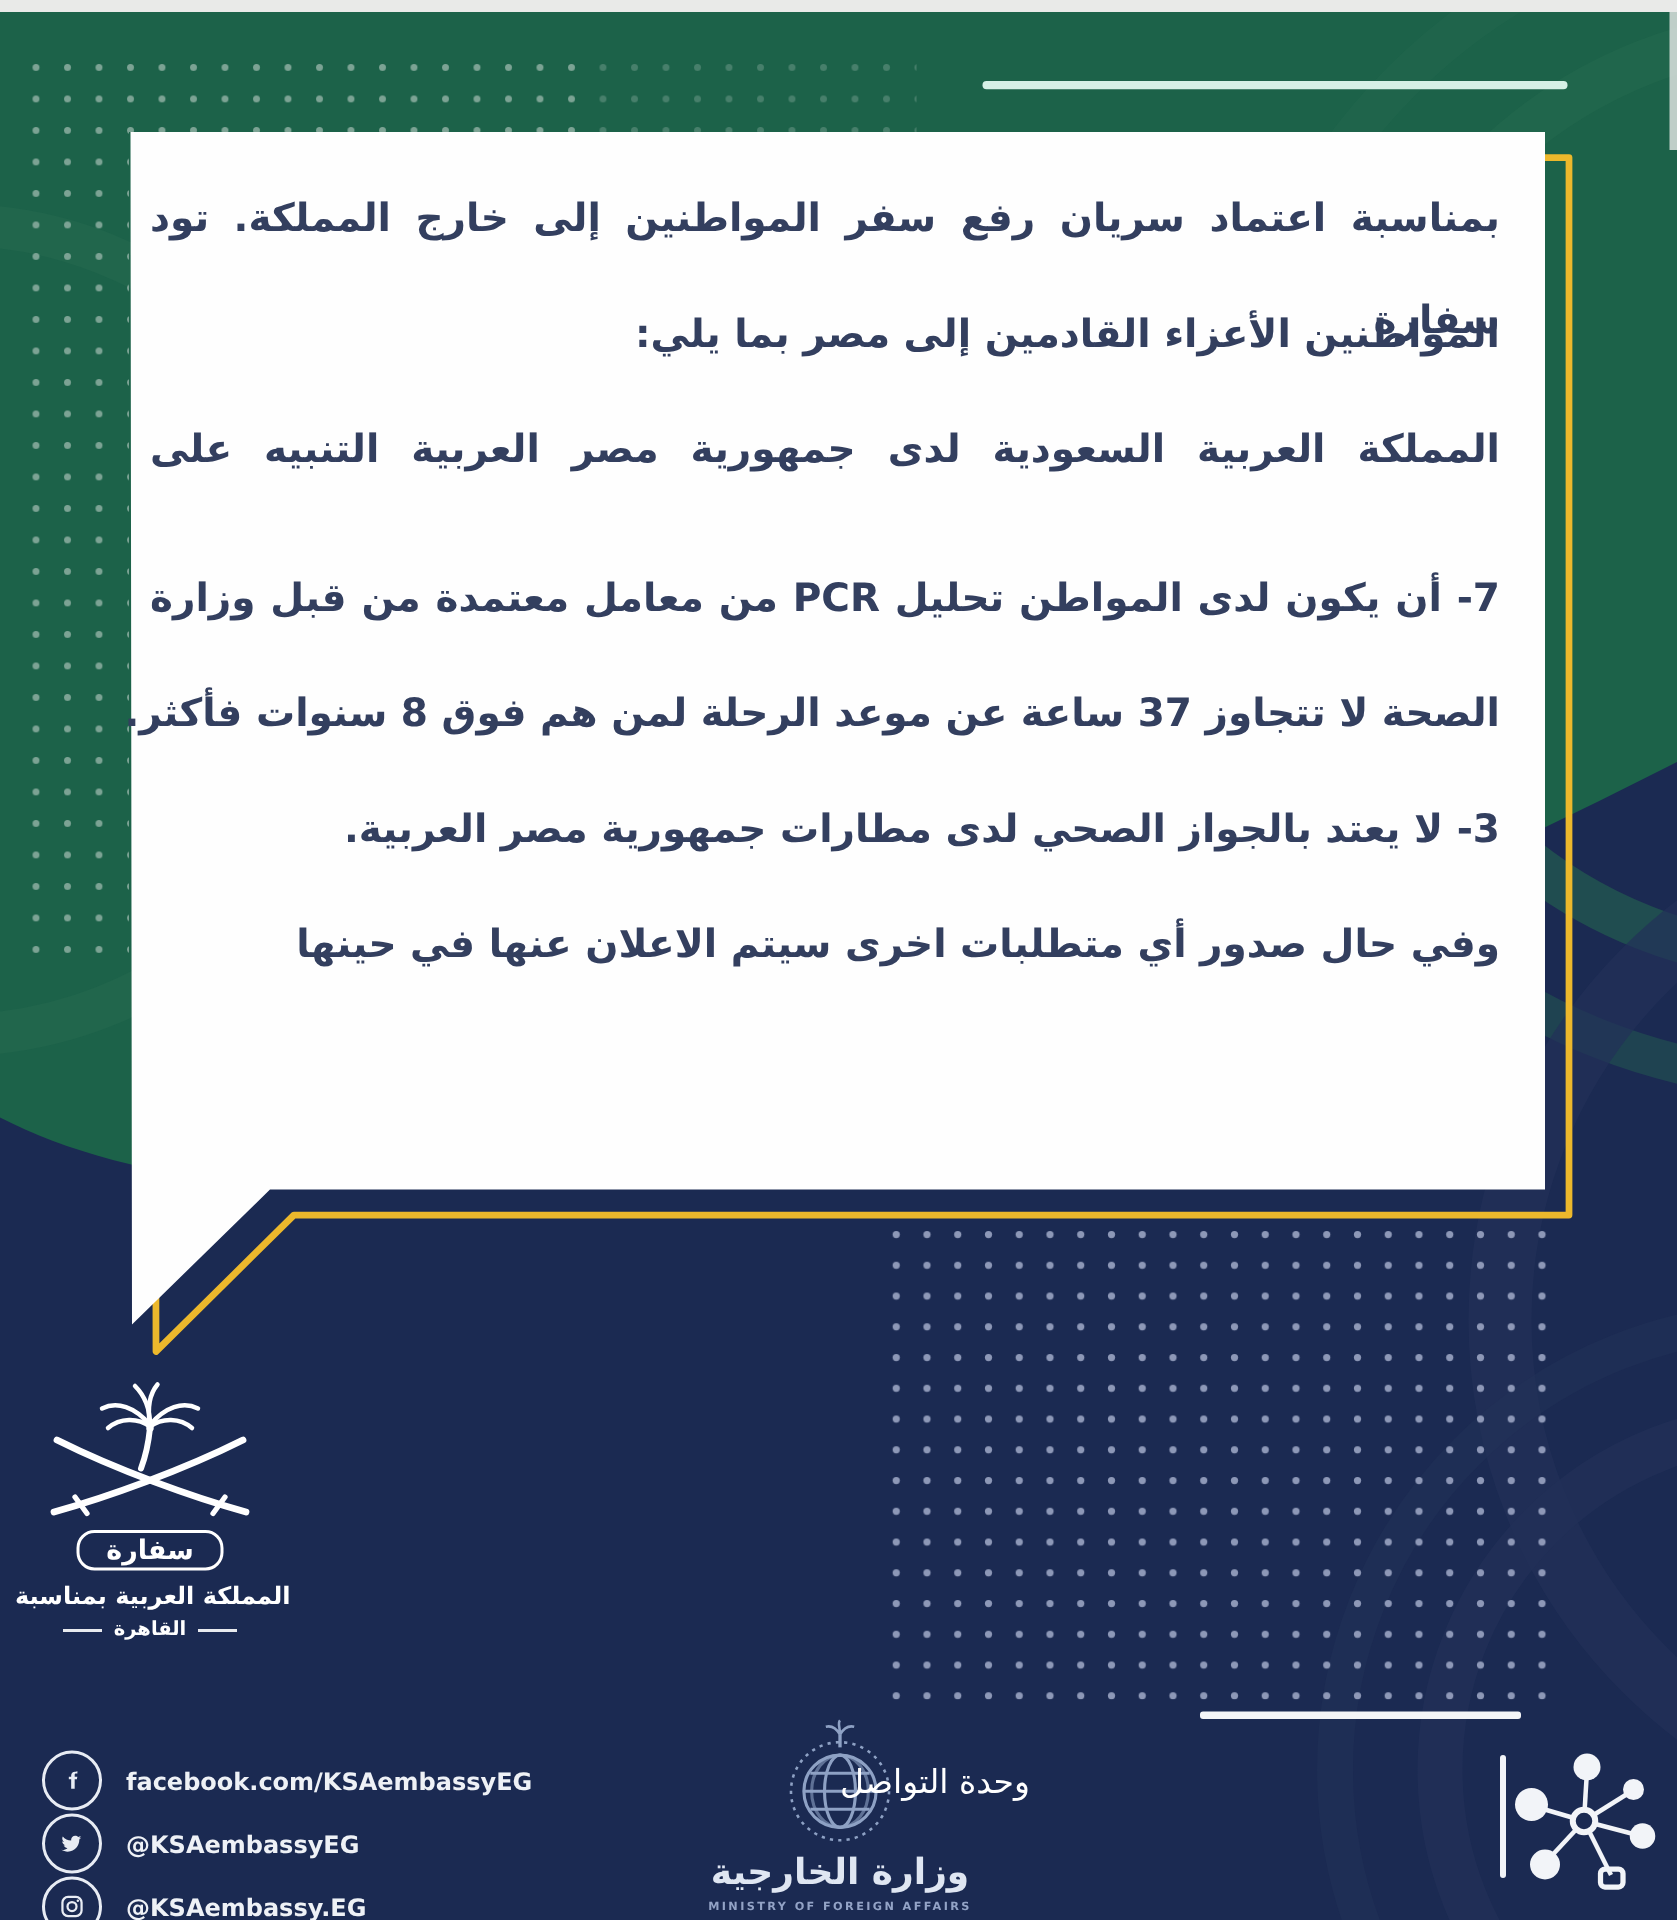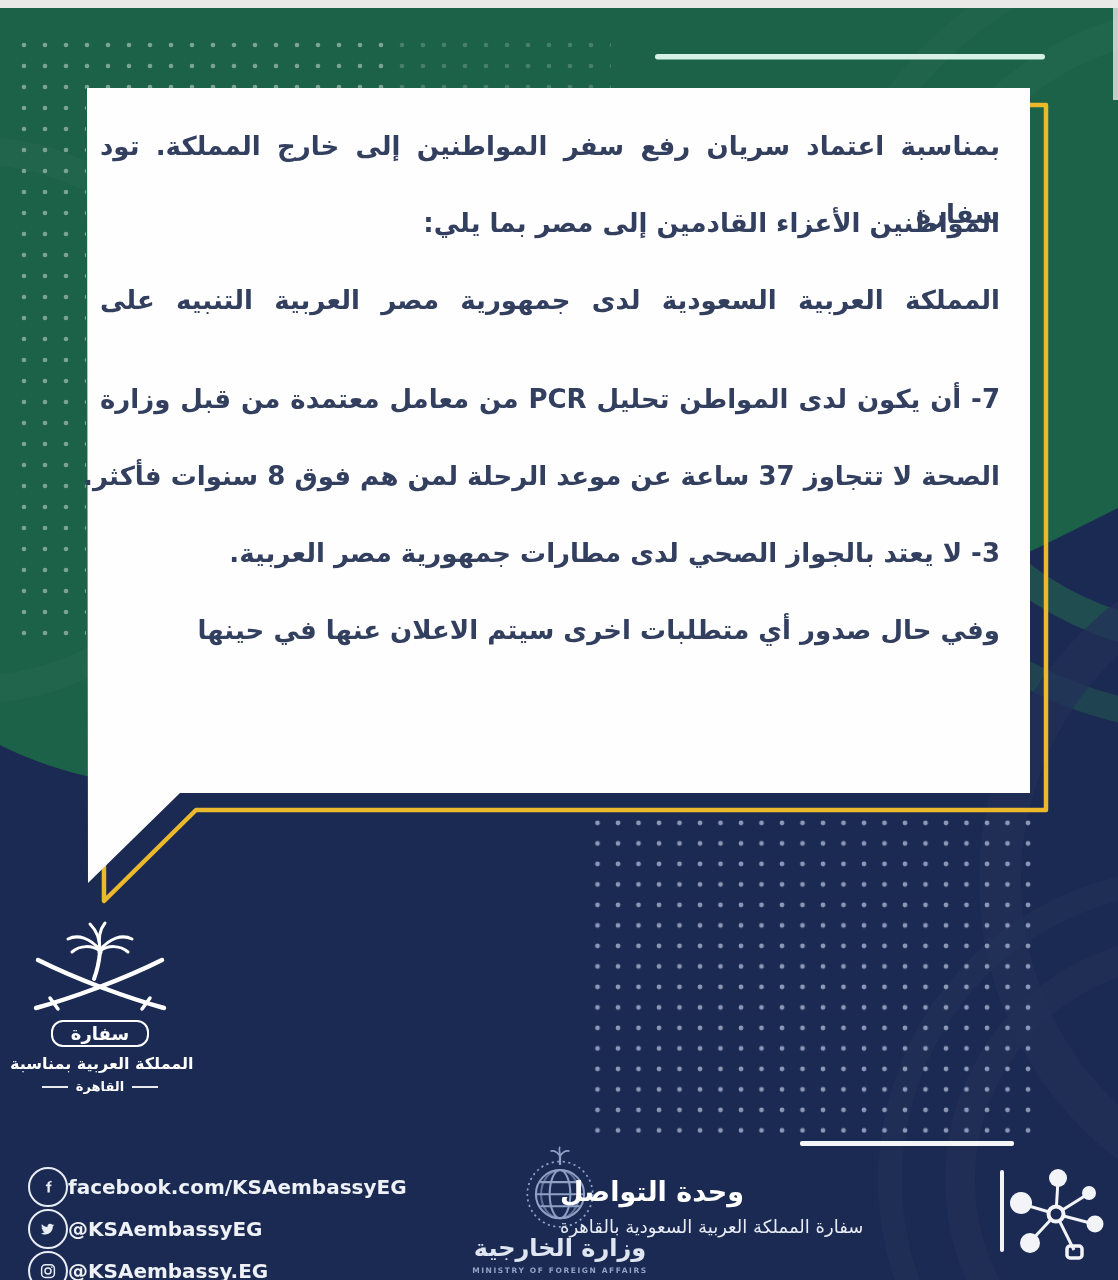--- a/index.html
+++ b/index.html
@@ -19,29 +19,29 @@
   .spacer{height:22px;}
   
   #embassy-emblem{left:10px;top:908px;width:180px;text-align:center;color:#fff;}
   .emb-tag{display:inline-block;border:2px solid #fff;border-radius:12px;
     padding:1px 18px;font-size:18px;font-weight:bold;margin-top:-4px;}
   .emb-kingdom{font-size:16px;font-weight:bold;white-space:nowrap;margin-top:7px;}
   .emb-city{display:flex;align-items:center;justify-content:center;gap:8px;
     font-size:13px;font-weight:bold;margin-top:6px;}
   .dash{width:26px;height:2px;background:#fff;opacity:.9;}
   
-  .social-row{position:absolute;left:28px;display:flex;align-items:center;
-    color:#eef1f6;font-size:20px;font-weight:bold;}
+  .social-row{position:absolute;left:28px;display:flex;align-items:center;gap:16px;
+    color:#eef1f6;font-size:16px;font-weight:bold;}
   .social-circle{width:36px;height:36px;border:2.5px solid #e8ecf4;border-radius:50%;
     display:flex;align-items:center;justify-content:center;flex:0 0 auto;}
   #mofa{left:462px;top:1146px;width:196px;text-align:center;}
   .mofa-ar{color:#dfe6f2;font-size:24px;font-weight:bold;margin-top:-2px;}
   .mofa-en{color:#93a3c6;font-size:7.5px;letter-spacing:1.6px;font-weight:bold;margin-top:4px;}
   #unit-block{left:560px;top:1176px;width:430px;direction:rtl;text-align:left;color:#fff;}
-  .unit-title{font-size:27px;font-weight:bold;text-align:left;direction:rtl;}
+  .unit-title{font-size:22px;font-weight:normal;text-align:left;direction:rtl;}
   .unit-sub{font-size:18px;color:#e8ecf4;margin-top:9px;}
   #unit-bar{left:1000px;top:1170px;width:4px;height:82px;background:#f2f4f8;border-radius:2px;}
 </style>
 </head>
 <body>
 
 <div id="canvas">
 
   <svg class="abs" style="left:0;top:0;" width="1118" height="1280" viewBox="0 0 1118 1280">
     <defs>
@@ -160,21 +160,20 @@
         <line x1="37" y1="42" x2="83" y2="42"></line>
         <line x1="37" y1="70" x2="83" y2="70"></line>
       </g>
     </svg>
     <div class="mofa-ar">وزارة الخارجية</div>
     <div class="mofa-en">MINISTRY OF FOREIGN AFFAIRS</div>
   </div>
 
   <div class="abs" id="unit-block">
     <div class="unit-title">وحدة التواصل</div>
-    <div class="unit-sub">سفارة المملكة العربية السعودية بالقاهرة</div>
   </div>
   <div class="abs" id="unit-bar"></div>
   <svg class="abs" style="left:1008px;top:1162px;" width="100" height="100" viewBox="0 0 100 100">
     <g stroke="#f2f4f8" stroke-width="3">
       <line x1="48" y1="52" x2="50" y2="18"></line>
       <line x1="48" y1="52" x2="80" y2="32"></line>
       <line x1="48" y1="52" x2="86" y2="62"></line>
       <line x1="48" y1="52" x2="66" y2="88"></line>
       <line x1="48" y1="52" x2="22" y2="80"></line>
       <line x1="48" y1="52" x2="14" y2="42"></line>

